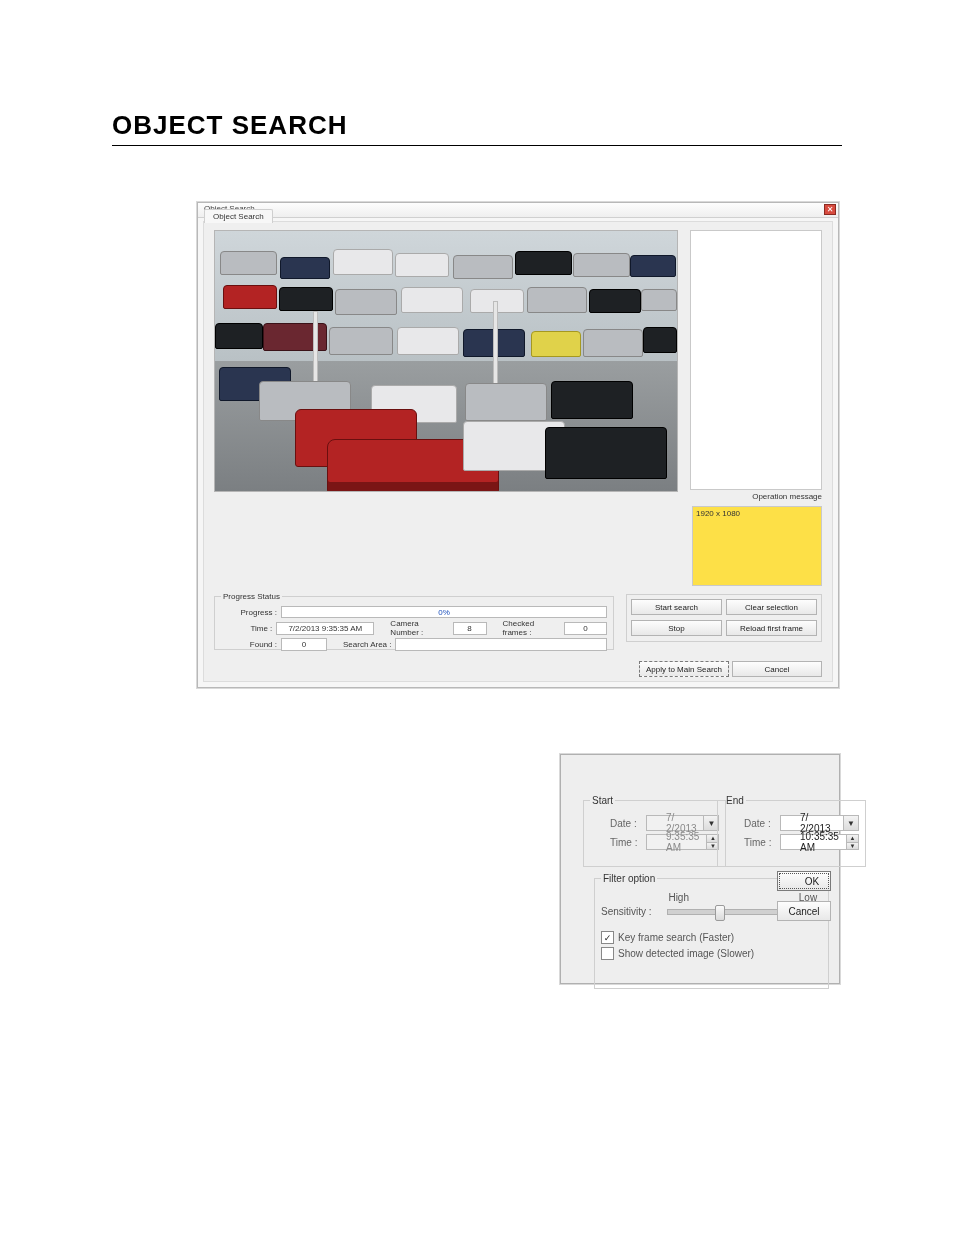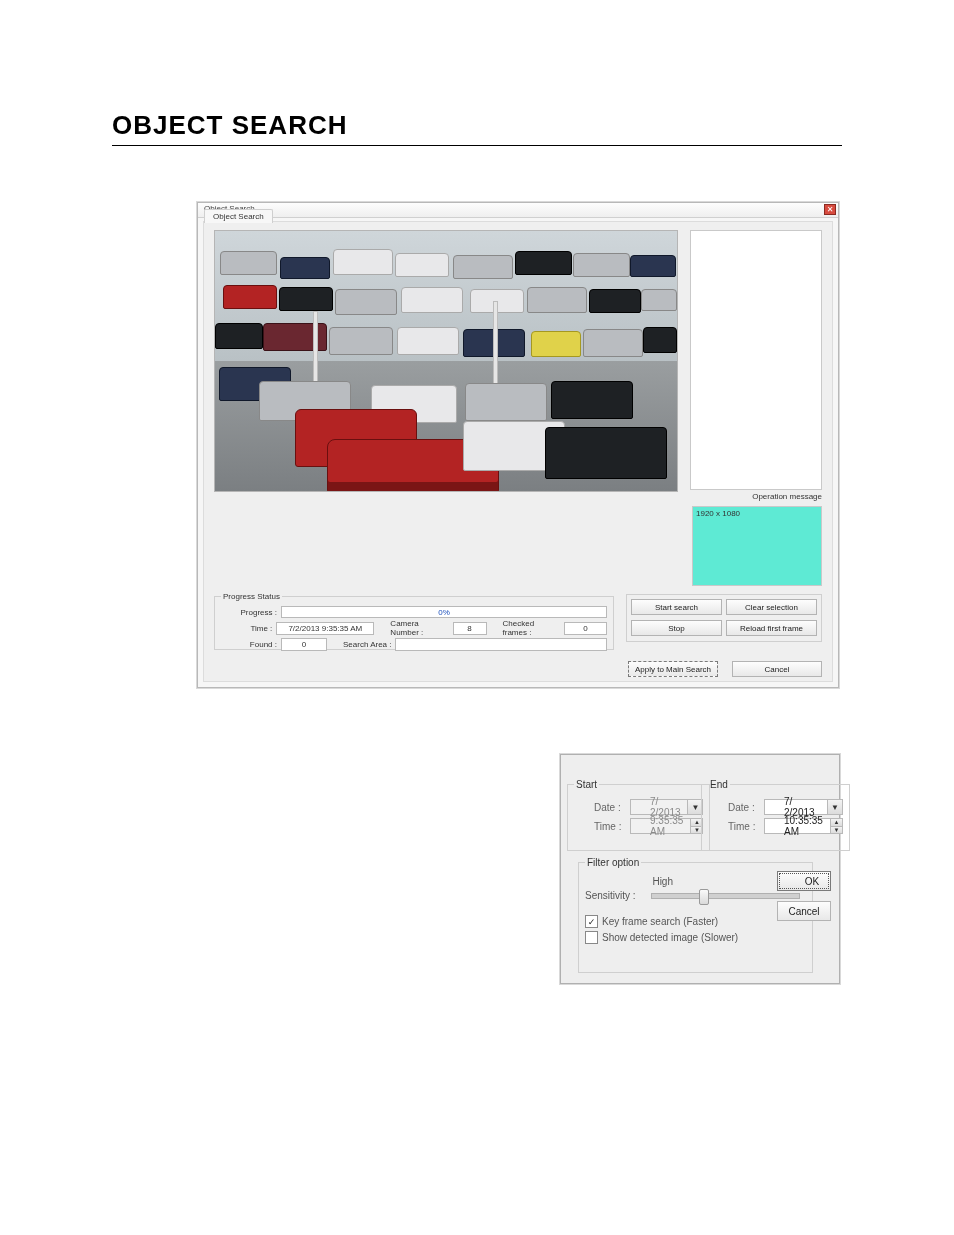--- a/index.html
+++ b/index.html
@@ -129,21 +129,21 @@
     text-align: right;
     font-size: 8px;
     color: #333;
   }
   .side-small {
     position: absolute;
     right: 10px;
     top: 284px;
     width: 130px;
     height: 80px;
-    background: #5eead4;
+    background: #fde047;
     border: 1px solid #c9c9c9;
     font-size: 8px;
     color: #333;
     padding: 2px 3px;
     box-sizing: border-box;
   }
 
   fieldset.progress {
     position: absolute;
     left: 10px;
@@ -208,21 +208,21 @@
     grid-template-rows: 1fr 1fr;
     gap: 4px;
   }
   fieldset.sidebtns legend { font-size:0; padding:0; }
 
   .bottom-btns {
     position: absolute;
     right: 10px;
     bottom: 4px;
     display: flex;
-    gap: 14px;
+    gap: 3px;
   }
   .bottom-btns .btn { width: 90px; }
   .bottom-btns .btn.dashed { border: 1px dashed #7a7a7a; }
 
   
   .win2 {
     position: absolute;
     left: 560px;
     top: 754px;
     width: 278px;
@@ -240,21 +240,21 @@
     line-height: 18px;
     padding-left: 6px;
     font-size: 10px;
     color: #2a2a6a;
   }
   .win2-body { position:absolute; left:0; right:0; top:18px; bottom:0; }
 
   fieldset.w2fs {
     position: absolute;
     border: 1px solid #cfcfcf;
-    margin: 0;
+    margin: 16px;
     padding: 6px 6px 8px 6px;
     box-sizing: border-box;
     font-size: 10px;
     color: #555;
   }
   fieldset.w2fs legend { font-size: 10px; color: #333; padding: 0 2px; }
   .w2row { display:flex; align-items:center; gap:4px; margin:3px 0; }
   .w2lbl { width:32px; text-align:left; color:#666;padding-left:20px; }
   .w2field {
     flex: 1;

